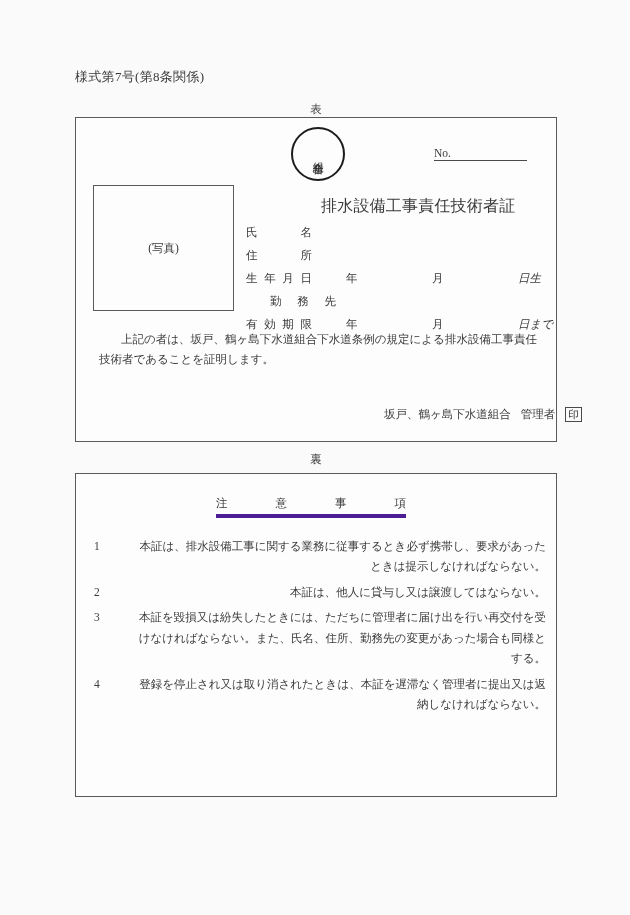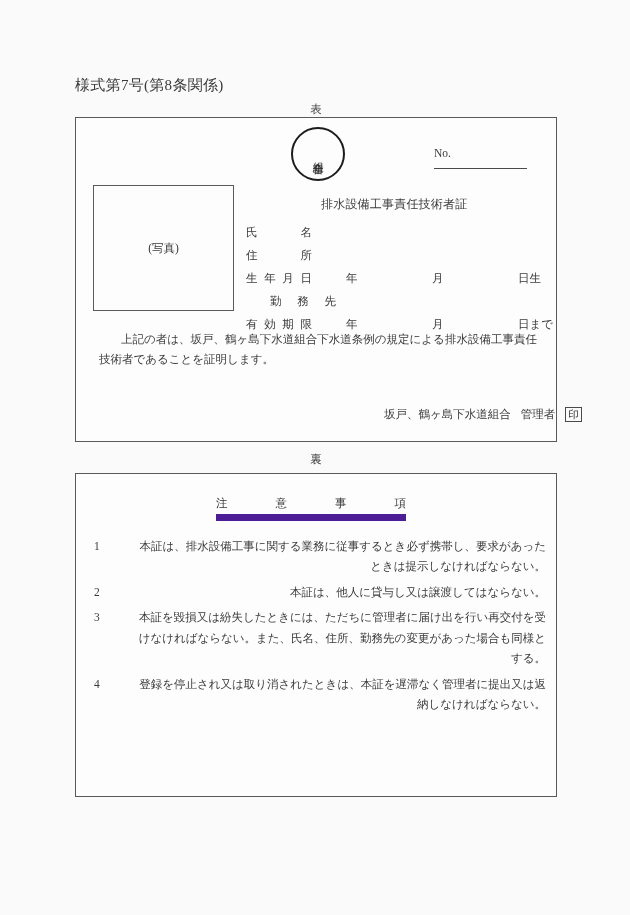--- a/index.html
+++ b/index.html
@@ -18,22 +18,22 @@
 
   .page {
     position: absolute;
     inset: 0;
   }
 
   
   .form-code {
     position: absolute;
     left: 75px;
-    top: 76px;
-    font-size: 15px;
+    top: 68px;
+    font-size: 13px;
     letter-spacing: 0.3px;
     white-space: nowrap;
     color: #3a3a3a;
   }
 
   
   .side-label {
     position: absolute;
     font-size: 11.5px;
     color: #3a3a3a;
@@ -91,21 +91,21 @@
     position: absolute;
     left: 358px;
     top: 29px;
     font-size: 11.5px;
     display: flex;
     align-items: flex-end;
   }
   .no-field .no-label {
     color: #3a3a3a;
     border-bottom: 1px solid #4a4a4a;
-    padding-bottom: 9px;
+    padding-bottom: 1px;
   }
   .no-field .no-rule {
     display: inline-block;
     width: 76px;
     border-bottom: 1px solid #4a4a4a;
     height: 13px;
   }
 
   
   .photo-box {
@@ -121,21 +121,21 @@
     justify-content: center;
     font-size: 11.5px;
     color: #3a3a3a;
   }
 
   
   .cert-title {
     position: absolute;
     left: 245px;
     top: 78px;
-    font-size: 12px;
+    font-size: 16px;
     letter-spacing: 0.2px;
     white-space: nowrap;
   }
 
   
   .field-row {
     position: absolute;
     left: 170px;
     font-size: 11.5px;
     white-space: nowrap;
@@ -144,21 +144,21 @@
   }
   .field-label {
     display: inline-block;
     width: 66px;
     text-align: justify;
     text-align-last: justify;
     letter-spacing: 0;
   }
   .field-slot-y { display: inline-block; width: 62px; text-align: left; padding-left: 34px; }
   .field-slot-m { display: inline-block; width: 58px; text-align: left; padding-left: 24px; }
-  .field-slot-d { display: inline-block; text-align: right; padding-left: 28px; }
+  .field-slot-d { display: inline-block; text-align: right; padding-left: 28px; font-style: italic; }
 
   
   .cert-body {
     position: absolute;
     left: 23px;
     top: 212px;
     width: 442px;
     font-size: 11.5px;
     line-height: 1.72;
     text-align: left;
@@ -198,21 +198,21 @@
   
   .notes-heading {
     position: absolute;
     left: 140px;
     top: 22px;
     width: 190px;
     font-size: 11.5px;
     text-align: justify;
     text-align-last: justify;
     padding-bottom: 3px;
-    border-bottom: 7px solid #4c1d95;
+    border-bottom: 4px solid #4c1d95;
   }
 
   
   .notes-list {
     position: absolute;
     left: 18px;
     top: 62px;
     width: 452px;
     font-size: 11.5px;
     line-height: 1.78;

